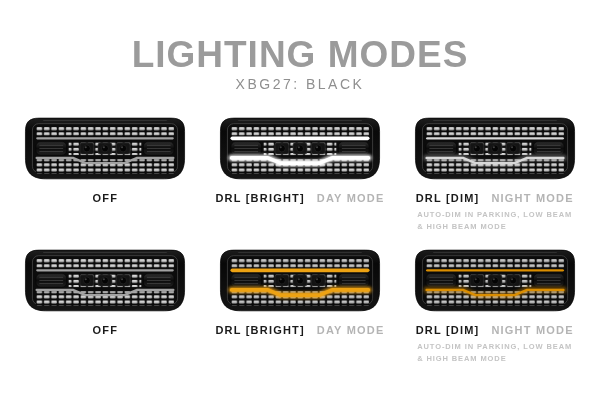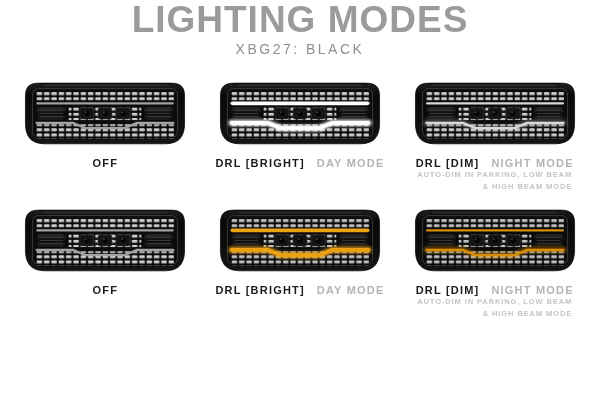--- a/index.html
+++ b/index.html
@@ -3,21 +3,21 @@
 <meta charset="utf-8">
 <style>
   html,body{margin:0;padding:0;}
   body{
     width:600px;height:417px;overflow:hidden;background:#ffffff;
     font-family:"Liberation Sans", sans-serif;
   }
   .page{width:600px;height:417px;}
 
   
-  .header{text-align:center;padding-top:1px;}
+  .header{text-align:center;padding-top:36px;}
   .title{
     font-size:37px;font-weight:bold;letter-spacing:1px;color:#9b9b9b;
     line-height:1.0;margin:0;
   }
   .subtitle{
     font-size:14px;font-weight:normal;letter-spacing:2.5px;color:#8f8f8f;
     margin-top:3px;
   }
 
   
@@ -49,22 +49,22 @@
     stroke:var(--drl,#ffffff);stroke-width:9px;opacity:var(--glow-op,0);
     fill:none;stroke-linecap:round;stroke-linejoin:round;
   }
 
   
   .label{margin-top:10px;font-size:11px;font-weight:bold;letter-spacing:1.2px;line-height:1;}
   .label .strong{color:#1a1a1a;}
   .label .light{color:#b4b4b4;margin-left:12px;}
   .label .light:empty{display:none;margin:0;}
   .caption{
-    font-size:7.5px;font-weight:bold;letter-spacing:.9px;
-    color:#c4c4c4;text-align:right;line-height:1.55;white-space:pre-line;
+    margin-top:5px;font-size:7.5px;font-weight:bold;letter-spacing:.9px;
+    color:#c4c4c4;text-align:left;line-height:1.55;white-space:pre-line;
   }
   .caption:empty{display:none;}
 </style>
 </head>
 <body>
 
 <svg width="0" height="0" style="position:absolute" aria-hidden="true">
   <defs>
     <pattern id="meshP" width="10.5" height="7.4" patternUnits="userSpaceOnUse">
       <rect width="10.5" height="7.4" fill="#0b0b0b"></rect>

